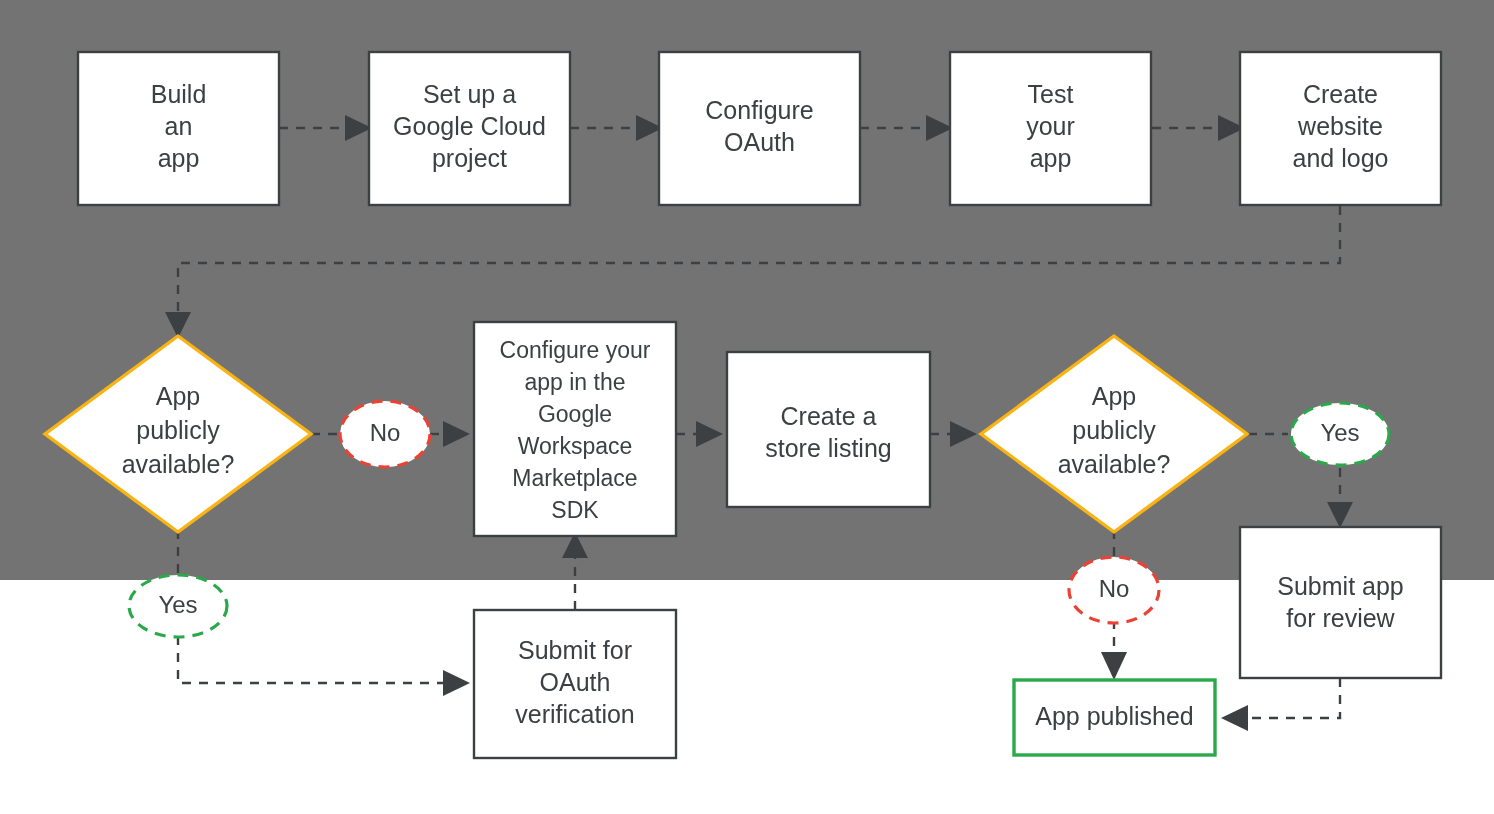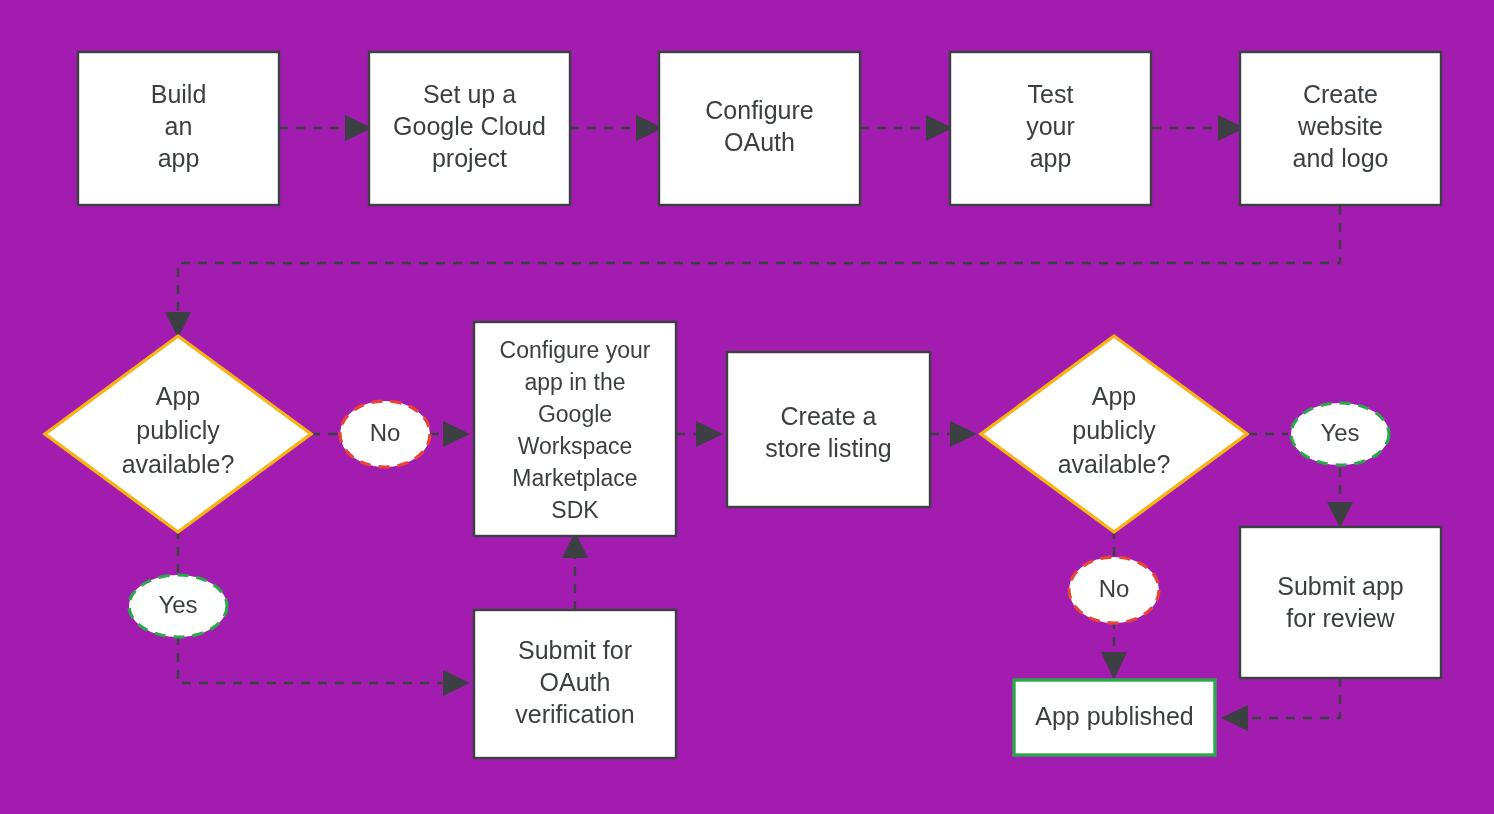--- a/index.html
+++ b/index.html
@@ -9,22 +9,22 @@
   }
   body {
     width: 1494px;
     height: 814px;
     font-family: "Liberation Sans", sans-serif;
     overflow: hidden;
   }
   #flow-root {
     position: relative;
     width: 1494px;
-    height: 814px;
-    background: #a21caf;
+    height: 580px;
+    background: #737373;
   }
   svg.flow {
     position: absolute;
     top: 0;
     left: 0;
     width: 1494px;
     height: 814px;
   }
   .node-rect {
     fill: #ffffff;

